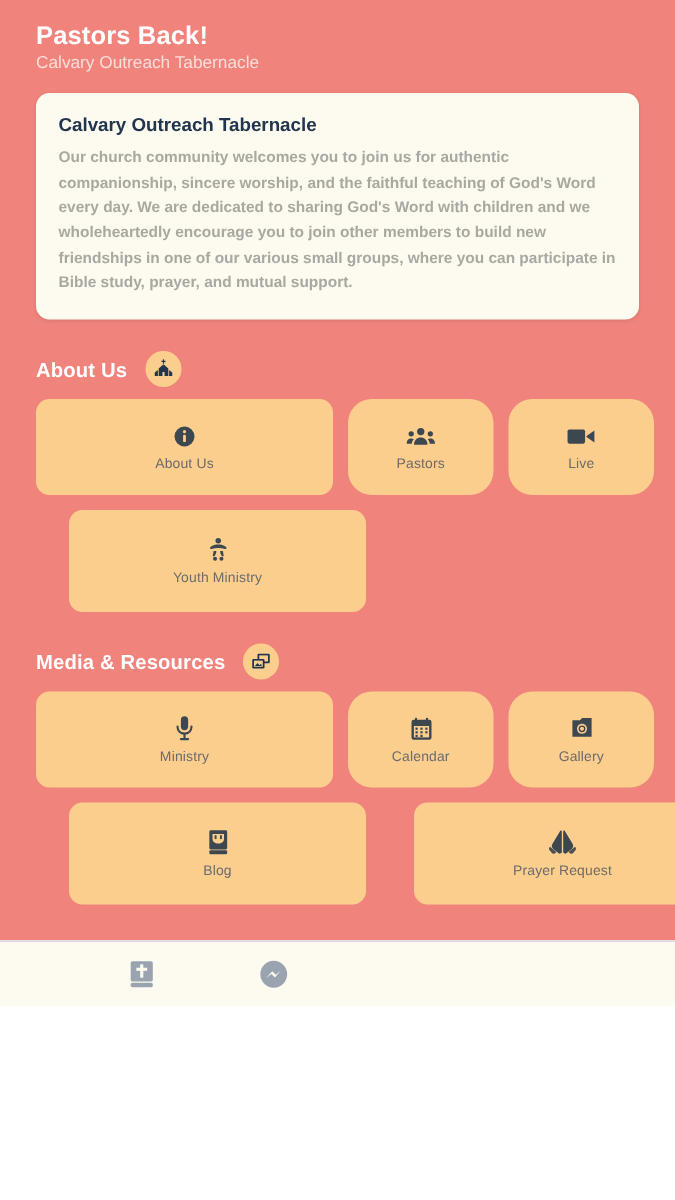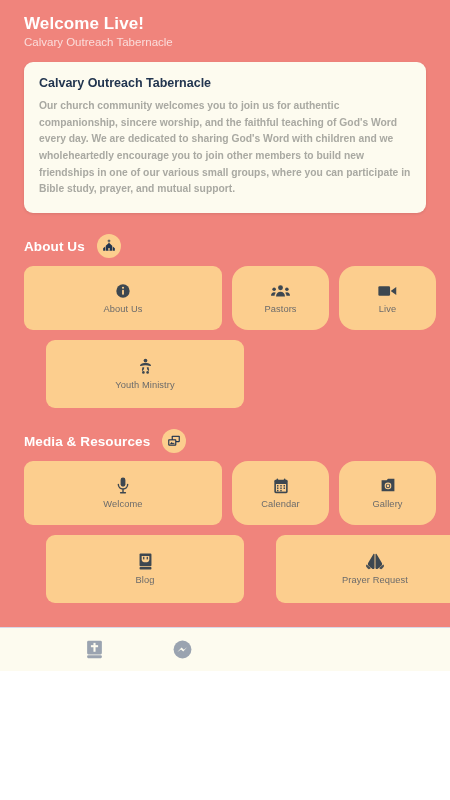--- a/index.html
+++ b/index.html
@@ -160,21 +160,21 @@
 </style>
 </head>
 <body>
 
 <div id="app">
 
 
   <div class="content">
 
     <div class="welcome">
-      <div class="welcome-title">Welcome Live!</div>
+      <div class="welcome-title">Pastors Back!</div>
       <div class="welcome-sub">Calvary Outreach Tabernacle</div>
     </div>
 
     <div class="card">
       <div class="card-title">Calvary Outreach Tabernacle</div>
       <div class="card-body">Our church community welcomes you to join us for authentic companionship, sincere worship, and the faithful teaching of God's Word every day. We are dedicated to sharing God's Word with children and we wholeheartedly encourage you to join other members to build new friendships in one of our various small groups, where you can participate in Bible study, prayer, and mutual support.</div>
     </div>
 
     <div class="section-head">
       <div class="section-title">About Us</div>
@@ -257,21 +257,21 @@
     <div class="tile-row">
       <div class="tile w-wide">
         <span class="tile-icon">
           <svg width="14" height="17" viewBox="0 0 18 24" fill="#3d4750">
             <rect x="5.6" y="0.8" width="6.8" height="13" rx="3.4"></rect>
             <path d="M2.4 10.4 C2.4 14.4 5.3 17 9 17 C12.7 17 15.6 14.4 15.6 10.4" fill="none" stroke="#3d4750" stroke-width="2" stroke-linecap="round"></path>
             <rect x="8" y="17" width="2" height="4.4"></rect>
             <rect x="4.6" y="21.2" width="8.8" height="2" rx="1"></rect>
           </svg>
         </span>
-        <span class="tile-label">Welcome</span>
+        <span class="tile-label">Ministry</span>
       </div>
       <div class="tile w-mid">
         <span class="tile-icon">
           <svg width="16" height="16" viewBox="0 0 24 24" fill="#3d4750">
             <rect x="5.4" y="0.8" width="2.2" height="4" rx="1"></rect>
             <rect x="16.4" y="0.8" width="2.2" height="4" rx="1"></rect>
             <rect x="2" y="2.8" width="20" height="20" rx="2.2"></rect>
             <rect x="4.4" y="9" width="15.2" height="11.4" fill="#fcce8e"></rect>
             <g fill="#3d4750">
               <rect x="6" y="10.6" width="2.2" height="2.2"></rect>

